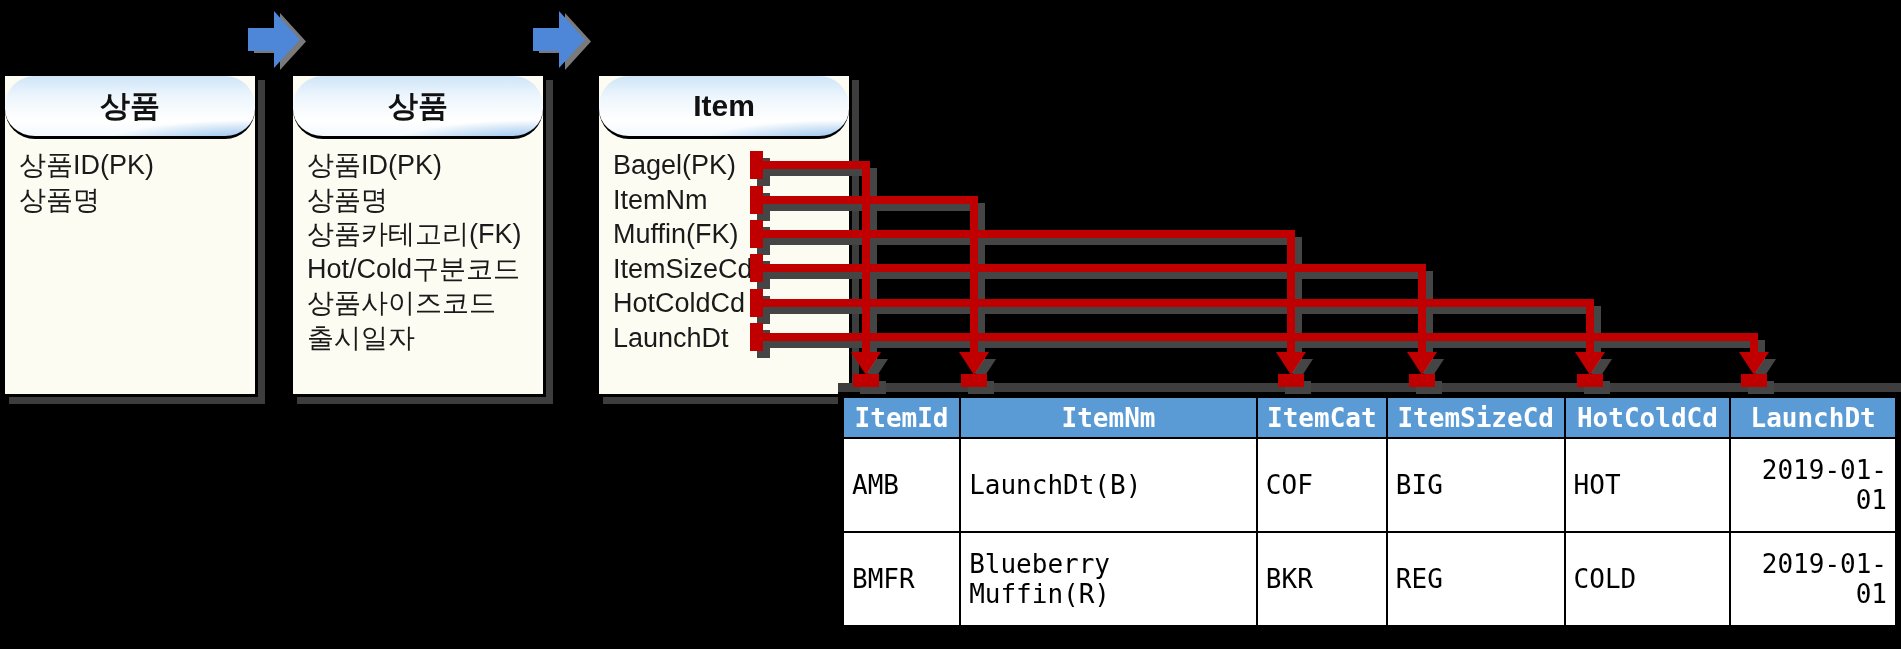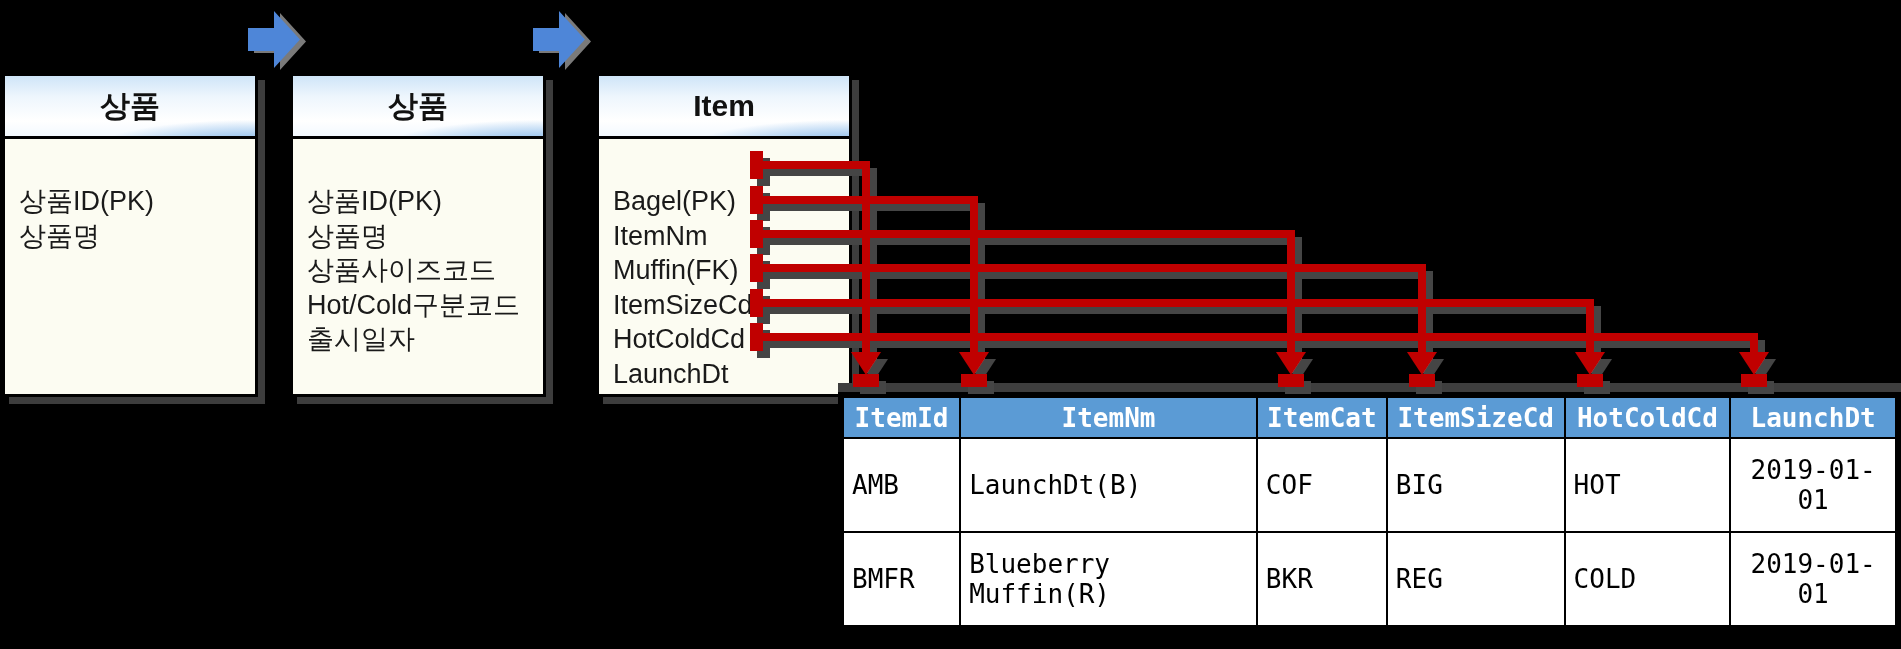--- a/index.html
+++ b/index.html
@@ -6,39 +6,39 @@
   #canvas{position:relative;width:1901px;height:649px;background:#000;overflow:hidden;
           font-family:"Liberation Sans",sans-serif;}
 
   
   .entity{position:absolute;top:73px;width:256px;height:324px;box-sizing:border-box;
           border:3px solid #000;background:#fcfcf2;box-shadow:7px 7px 0 #3d3d3d;}
   .entity-header{height:60px;border-bottom:3px solid #000;display:flex;align-items:center;justify-content:center;
           font-size:30px;font-weight:600;color:#111;
           background:
             radial-gradient(120% 95% at 100% 125%, #7fb5e9 0%, #a9cdf0 28%, rgba(255,255,255,0) 55%),
-            linear-gradient(180deg, #cfe5f8 0%, #eef6fd 35%, #ffffff 75%, #f3f9ff 100%);}
-  .entity-body{padding:9px 6px 0 14px;font-size:27px;line-height:34.5px;color:#1a1a1a;white-space:nowrap;margin-top:36px;}
+            linear-gradient(180deg, #cfe5f8 0%, #eef6fd 35%, #ffffff 75%, #f3f9ff 100%); border-radius: 30px;}
+  .entity-body{padding:9px 6px 0 14px;font-size:27px;line-height:34.5px;color:#1a1a1a;white-space:nowrap;}
   .entity-row{height:34.5px;}
 
   
   .flow-arrow{position:absolute;top:11px;width:52px;height:57px;}
   .flow-arrow svg{filter:drop-shadow(6px 2px 0 #7a7a7a);}
 
   
   #connector-layer{position:absolute;left:0;top:0;width:1901px;height:649px;pointer-events:none;}
 
   
   .data-table-wrap{position:absolute;left:838px;top:392px;border:4px solid #000;background:#fff;
           box-shadow:0 -9px 0 #3e3e3e;}
   table{border-collapse:collapse;font-family:"DejaVu Sans Mono","Liberation Mono",monospace;font-size:26px;}
   th{background:#5b9bd5;color:#fff;font-weight:700;height:39px;text-align:center;
      border:2px solid #000;padding:0 6px;}
   td{height:42px;color:#000;border:2px solid #000;text-align:left;padding:16px 8px;background:#fff;}
-  td.num{text-align:center;}
+  td.num{text-align:right;}
   .c0{width:106px;margin-top:39px;} .c1{width:316px;} .c2{width:118px;} .c3{width:166px;} .c4{width:155px;} .c5{width:160px;}
 </style>
 </head>
 <body>
 
 <div id="canvas">
 
   <div class="flow-arrow" style="left:248px">
     <svg width="52" height="57" viewBox="0 0 52 57">
         <polygon points="0,17 26,17 26,0 52,28.5 26,57 26,40 0,40" fill="#4e86d8"></polygon>
@@ -56,22 +56,23 @@
       <div class="entity-row">상품ID(PK)</div>
       <div class="entity-row">상품명</div>
     </div>
   </div>
 
   <div class="entity" style="left:290px">
     <div class="entity-header">상품</div>
     <div class="entity-body">
       <div class="entity-row">상품ID(PK)</div>
       <div class="entity-row">상품명</div>
+      <div class="entity-row">상품카테고리(FK)</div>
+      <div class="entity-row">Hot/Cold구분코드</div>
       <div class="entity-row">상품사이즈코드</div>
-      <div class="entity-row">Hot/Cold구분코드</div>
       <div class="entity-row">출시일자</div>
     </div>
   </div>
 
   <div class="entity" style="left:596px">
     <div class="entity-header">Item</div>
     <div class="entity-body">
       <div class="entity-row">Bagel(PK)</div>
       <div class="entity-row">ItemNm</div>
       <div class="entity-row">Muffin(FK)</div>

